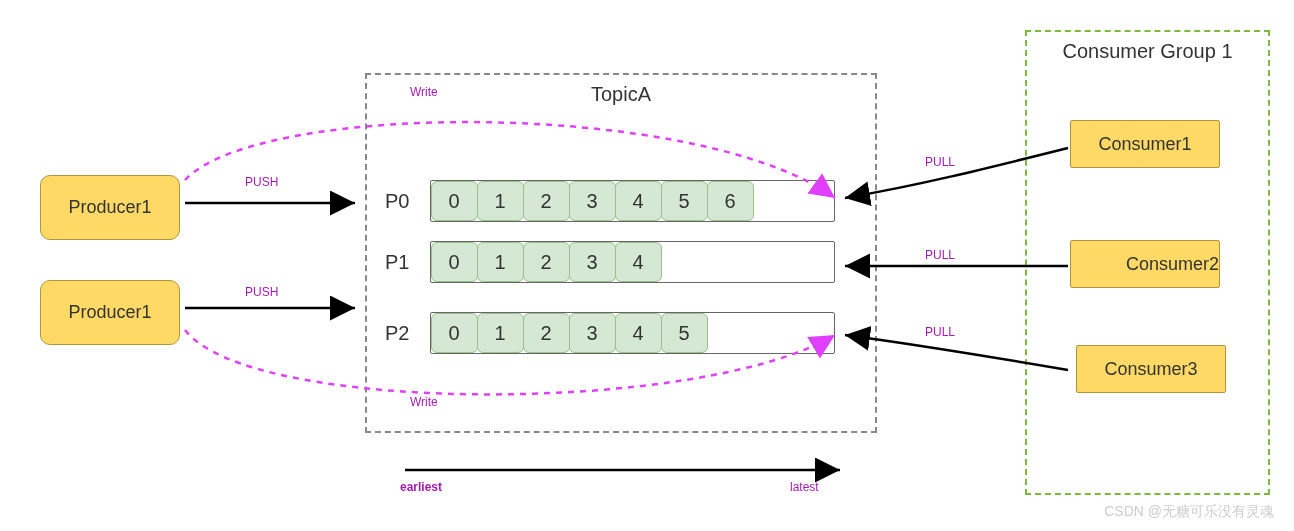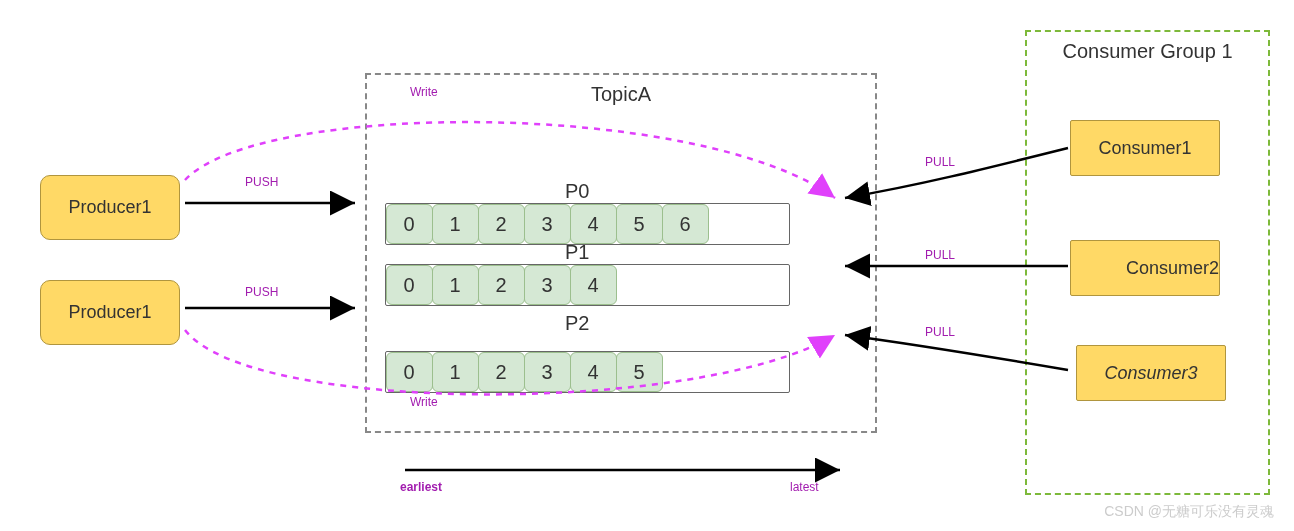--- a/index.html
+++ b/index.html
@@ -22,21 +22,21 @@
       border-radius: 10px;
       display: flex;
       align-items: center;
       justify-content: center;
       font-size: 18px;
       color: #333;
     }
     .consumer-box {
       position: absolute;
       width: 150px;
-      height: 56px;
+      height: 48px;
       background: #ffd966;
       border: 1px solid #b0953e;
       border-radius: 2px;
       display: flex;
       align-items: center;
       justify-content: center;
       font-size: 18px;
       color: #333;
     }
     .topic-box {
@@ -71,21 +71,20 @@
       transform: translateX(-50%);
       font-size: 20px;
       color: #333;
       white-space: nowrap;
     }
     .partition-row {
       position: absolute;
       display: flex;
       align-items: center;
       height: 42px;
-      flex-direction: column;
     }
     .partition-label {
       font-size: 20px;
       color: #333;
       width: 45px;
     }
     .partition-slots {
       display: flex;
       background: #fff;
       border: 1px solid #666;
@@ -164,21 +163,21 @@
   <span class="partition-label">P1</span>
   <div class="partition-slots" style="width:405px;">
     <div class="slot-filled">0</div>
     <div class="slot-filled">1</div>
     <div class="slot-filled">2</div>
     <div class="slot-filled">3</div>
     <div class="slot-filled">4</div>
   </div>
 </div>
 
-<div class="partition-row" style="left:385px; top:312px;gap:16px;">
+<div class="partition-row" style="left:385px; top:312px;">
   <span class="partition-label">P2</span>
   <div class="partition-slots" style="width:405px;">
     <div class="slot-filled">0</div>
     <div class="slot-filled">1</div>
     <div class="slot-filled">2</div>
     <div class="slot-filled">3</div>
     <div class="slot-filled">4</div>
     <div class="slot-filled">5</div>
   </div>
 </div>
@@ -193,21 +192,21 @@
 <div class="consumer-group-box">
   <div class="consumer-group-title">Consumer Group 1</div>
 </div>
 
 <div class="consumer-box" style="left:1070px; top:120px;">
   <span>Consumer1</span>
 </div>
 <div class="consumer-box" style="left:1070px; top:240px;justify-content:flex-end;">
   <span>Consumer2</span>
 </div>
-<div class="consumer-box" style="left:1076px; top:345px;font-style:italic;">
+<div class="consumer-box" style="left:1076px; top:345px;">
   <span>Consumer3</span>
 </div>
 
 <div class="watermark">CSDN @无糖可乐没有灵魂</div>
 
 <svg class="overlay">
   <defs>
     <marker id="arrow-black" markerWidth="12" markerHeight="12" refX="10" refY="5" orient="auto">
       <path d="M0,0 L10,5 L0,10 Z" fill="#000"></path>
     </marker>

